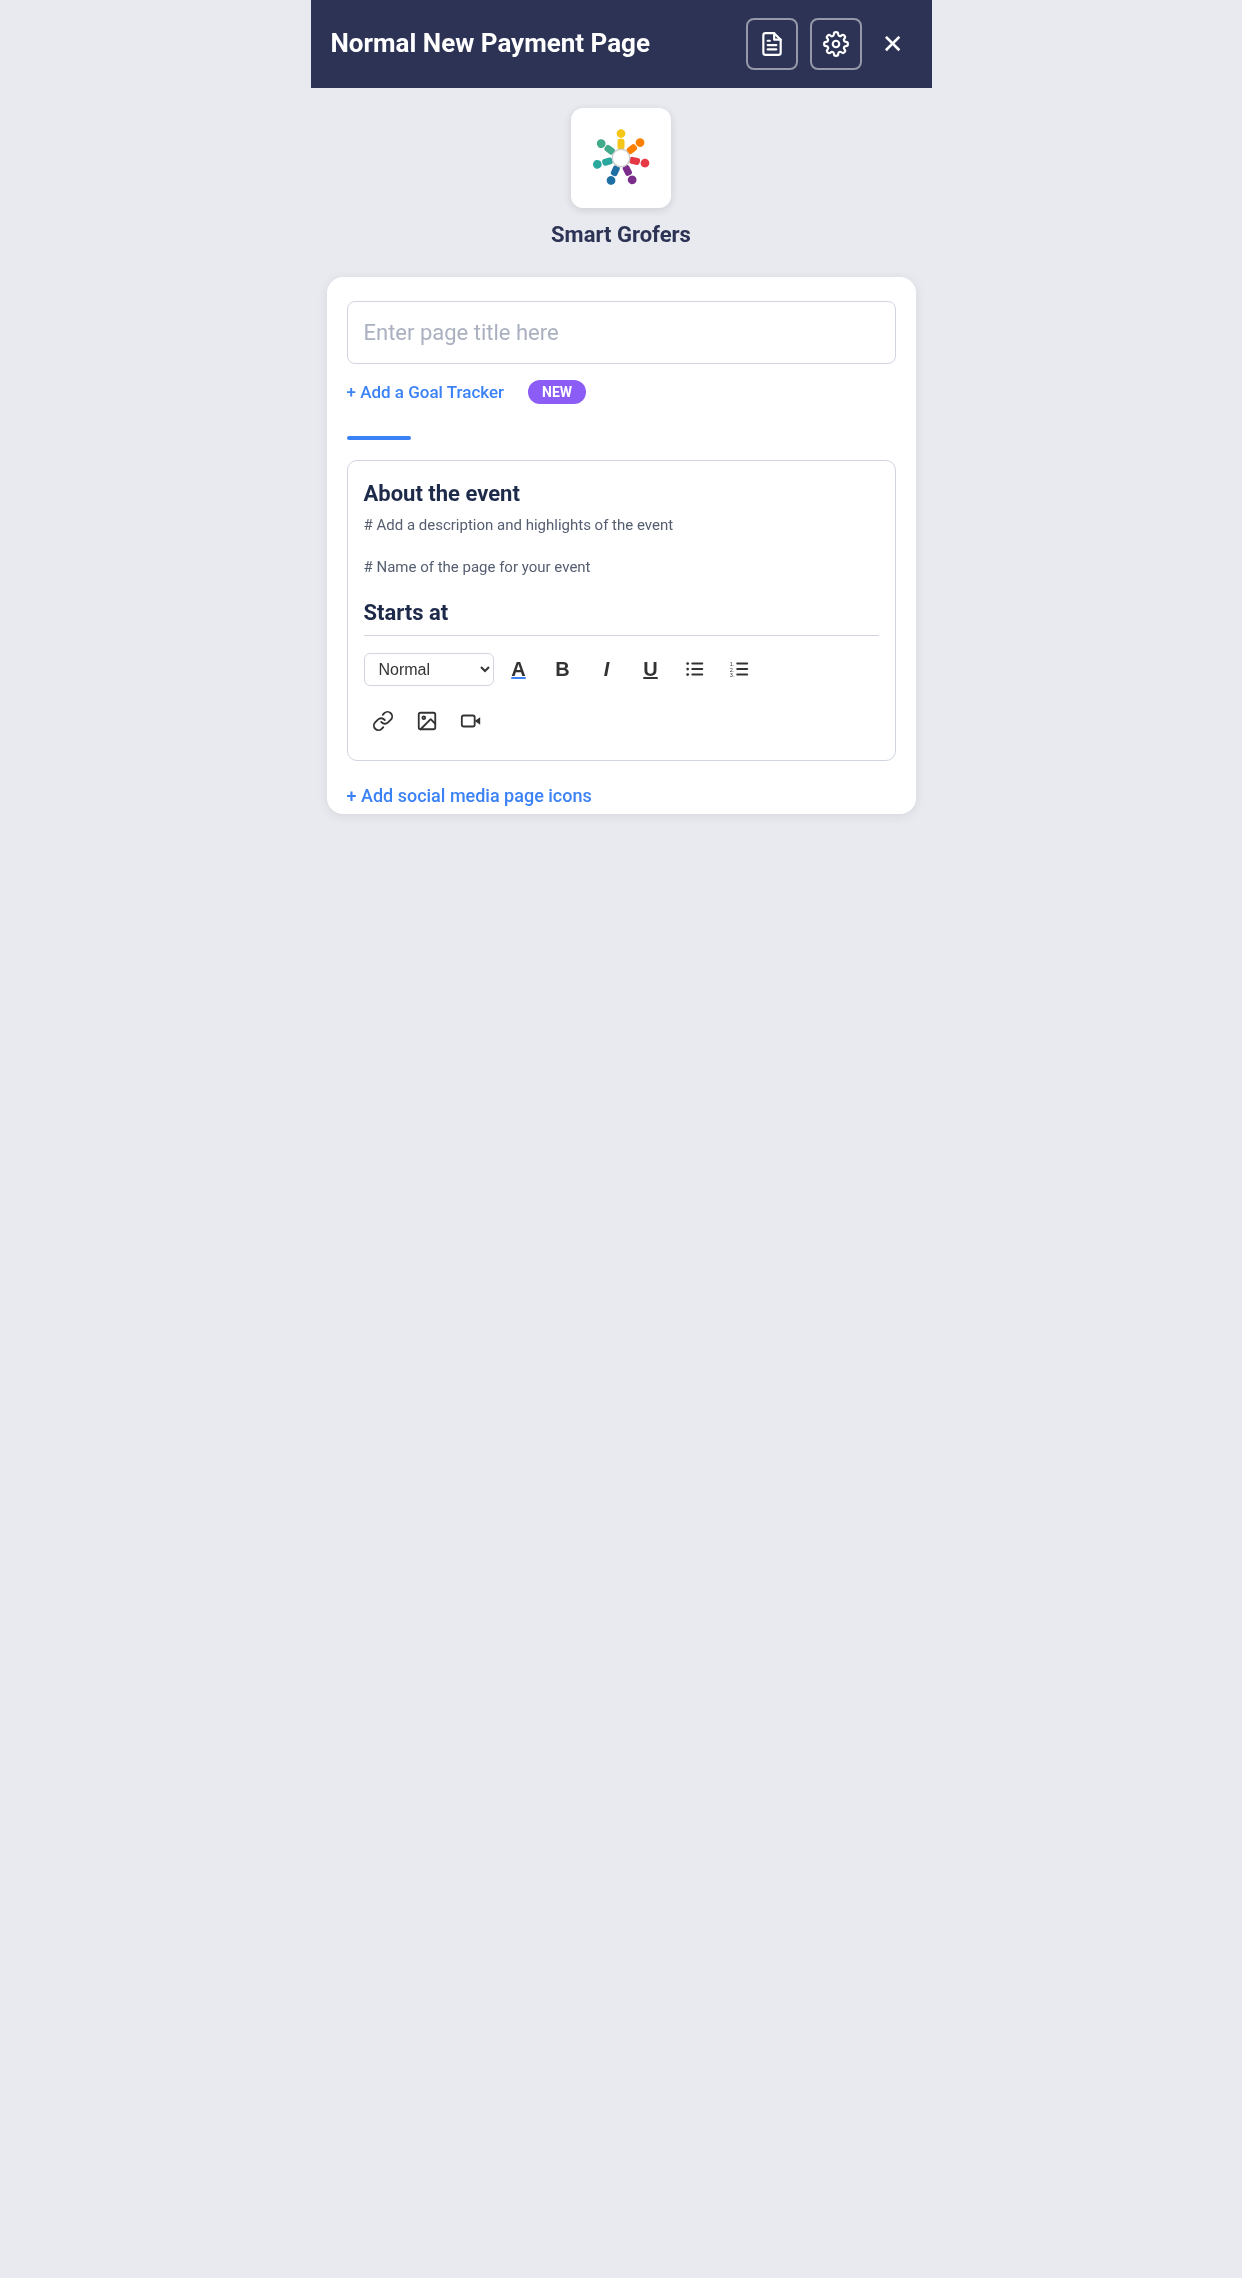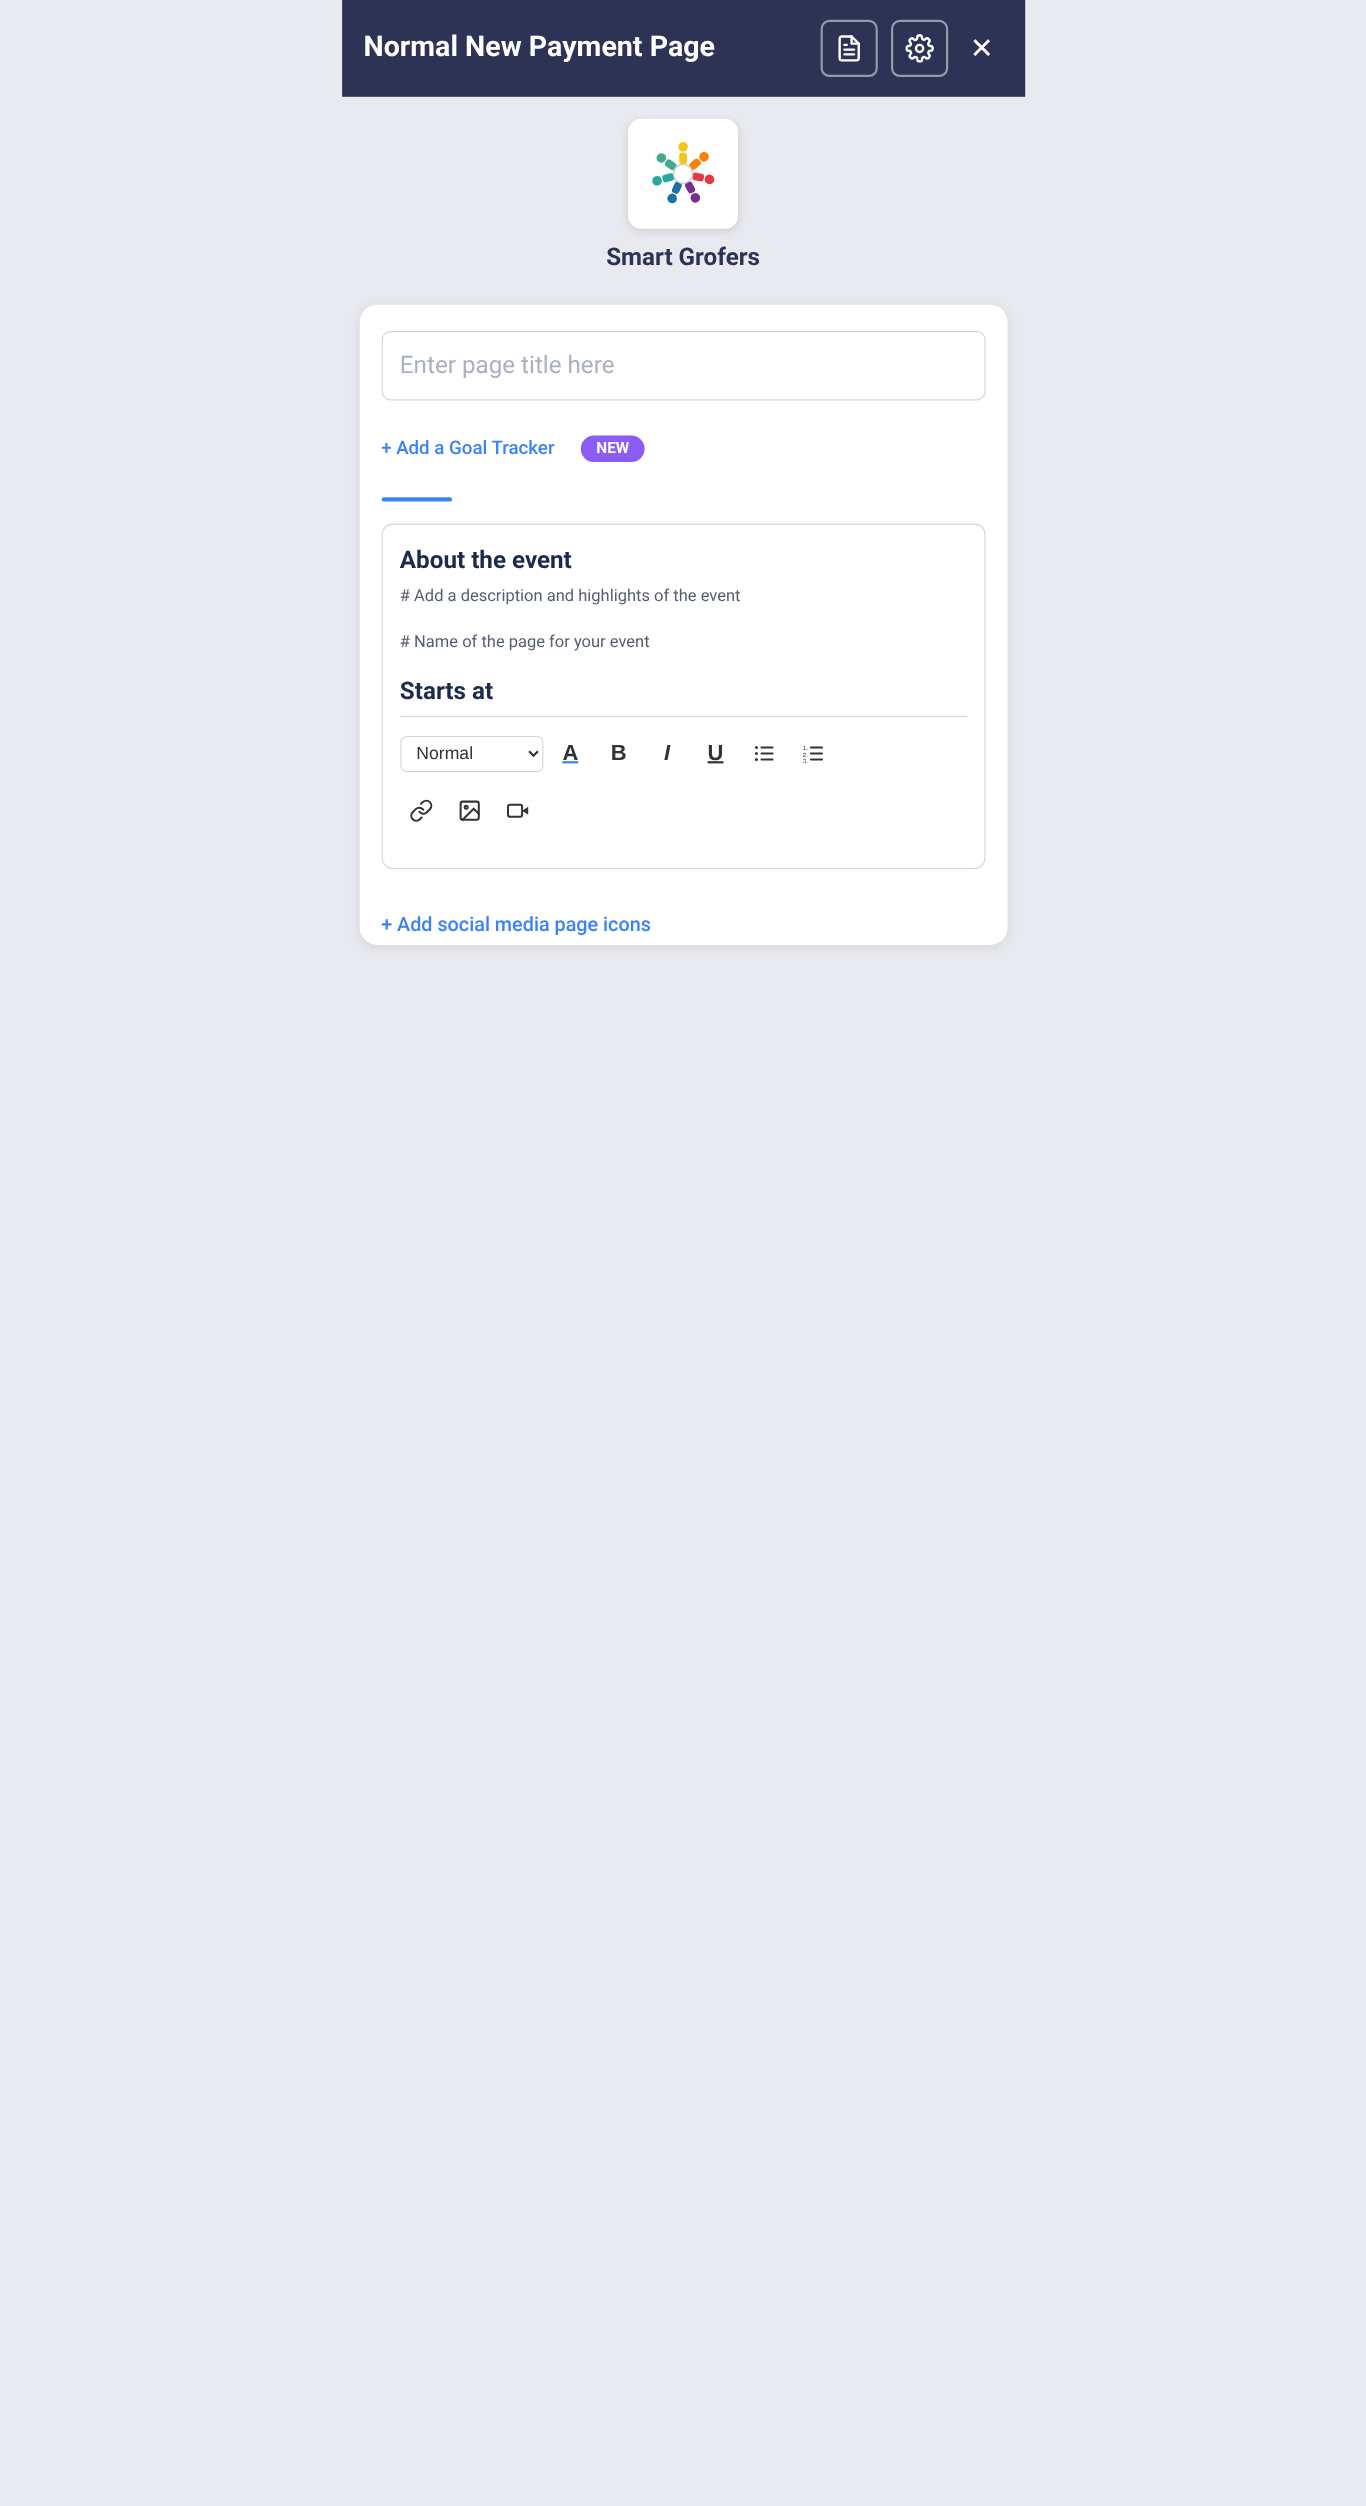--- a/index.html
+++ b/index.html
@@ -112,21 +112,21 @@
 
     
     .title-input {
       width: 100%;
       border: 1.5px solid #d0d5e0;
       border-radius: 8px;
       padding: 18px 16px;
       font-size: 22px;
       color: #aab0c0;
       outline: none;
-      margin-bottom: 32px;
+      margin-bottom: 16px;
       font-family: inherit;
     }
 
     .title-input::placeholder {
       color: #aab0c0;
     }
 
     
     .goal-tracker-row {
       display: flex;
@@ -158,22 +158,22 @@
       height: 4px;
       background: #3b82f6;
       border-radius: 2px;
       margin-bottom: 20px;
     }
 
     
     .event-content-box {
       border: 1.5px solid #d0d5e0;
       border-radius: 10px;
-      padding: 20px 16px 17px;
-      margin-bottom: 16px;
+      padding: 20px 16px 4px;
+      margin-bottom: 0;
     }
 
     .section-heading {
       font-size: 22px;
       font-weight: 700;
       color: #1e2a4a;
       margin-bottom: 10px;
     }
 
     .section-placeholder {

